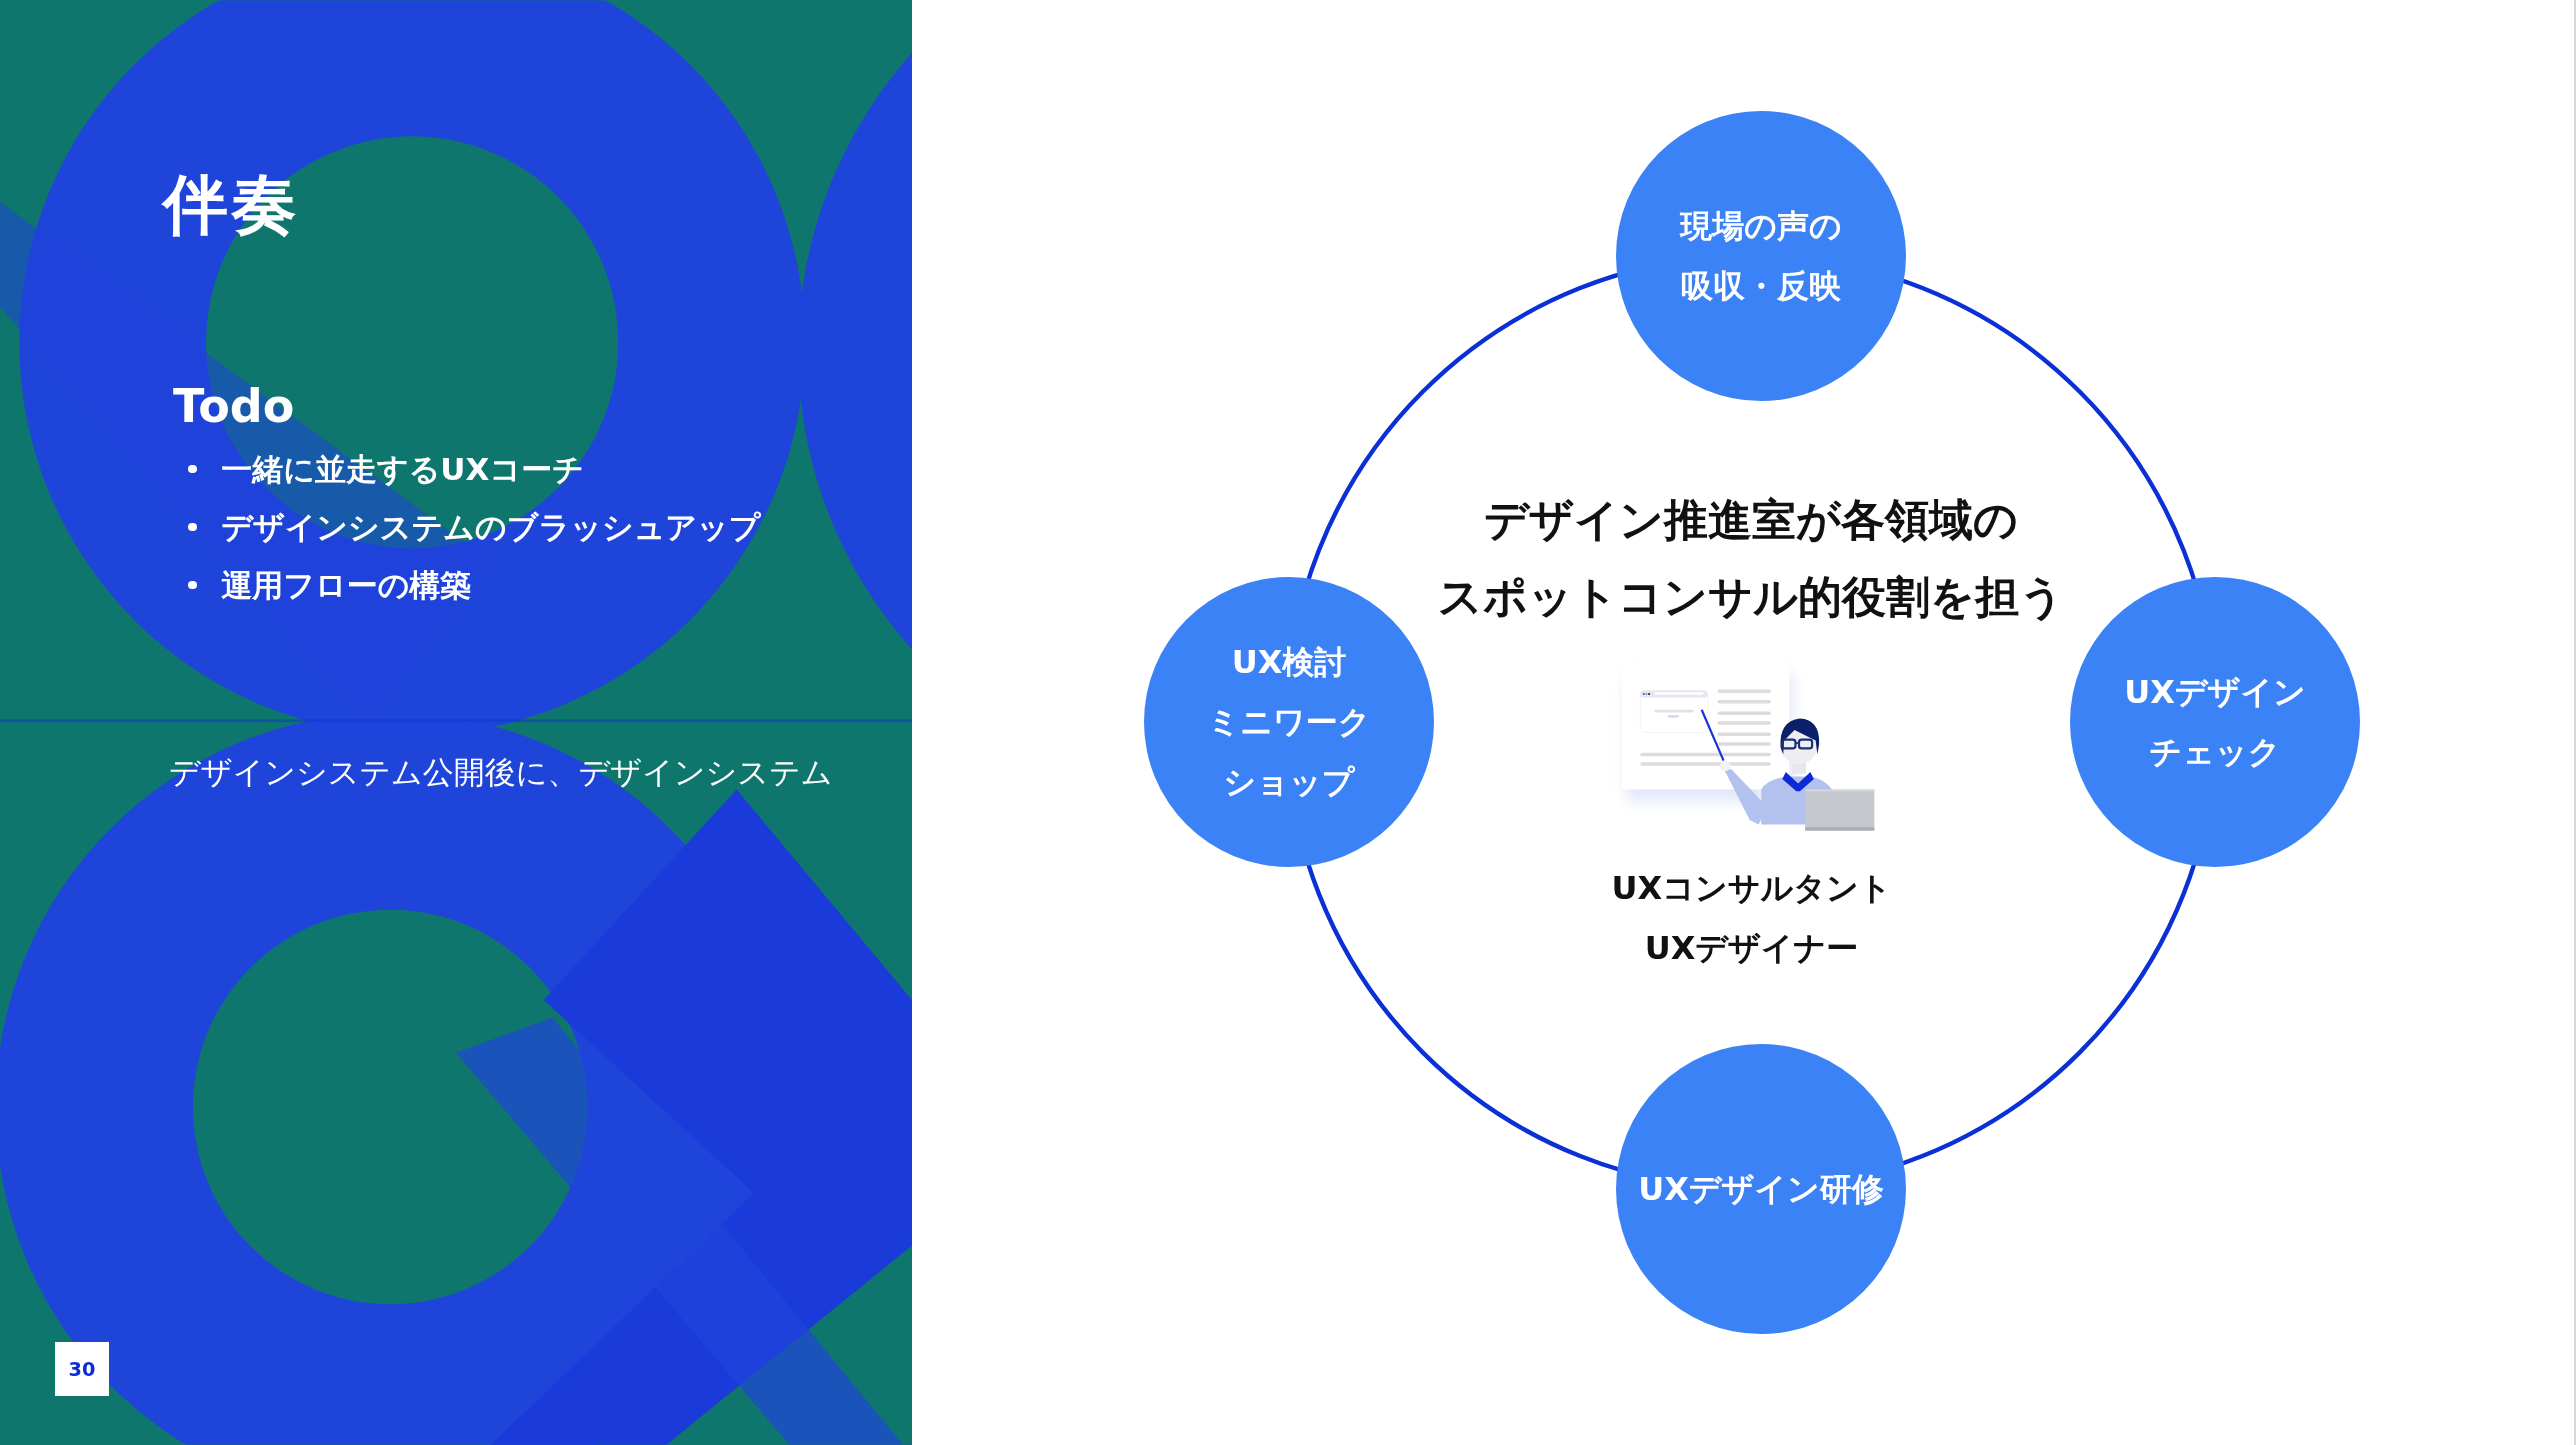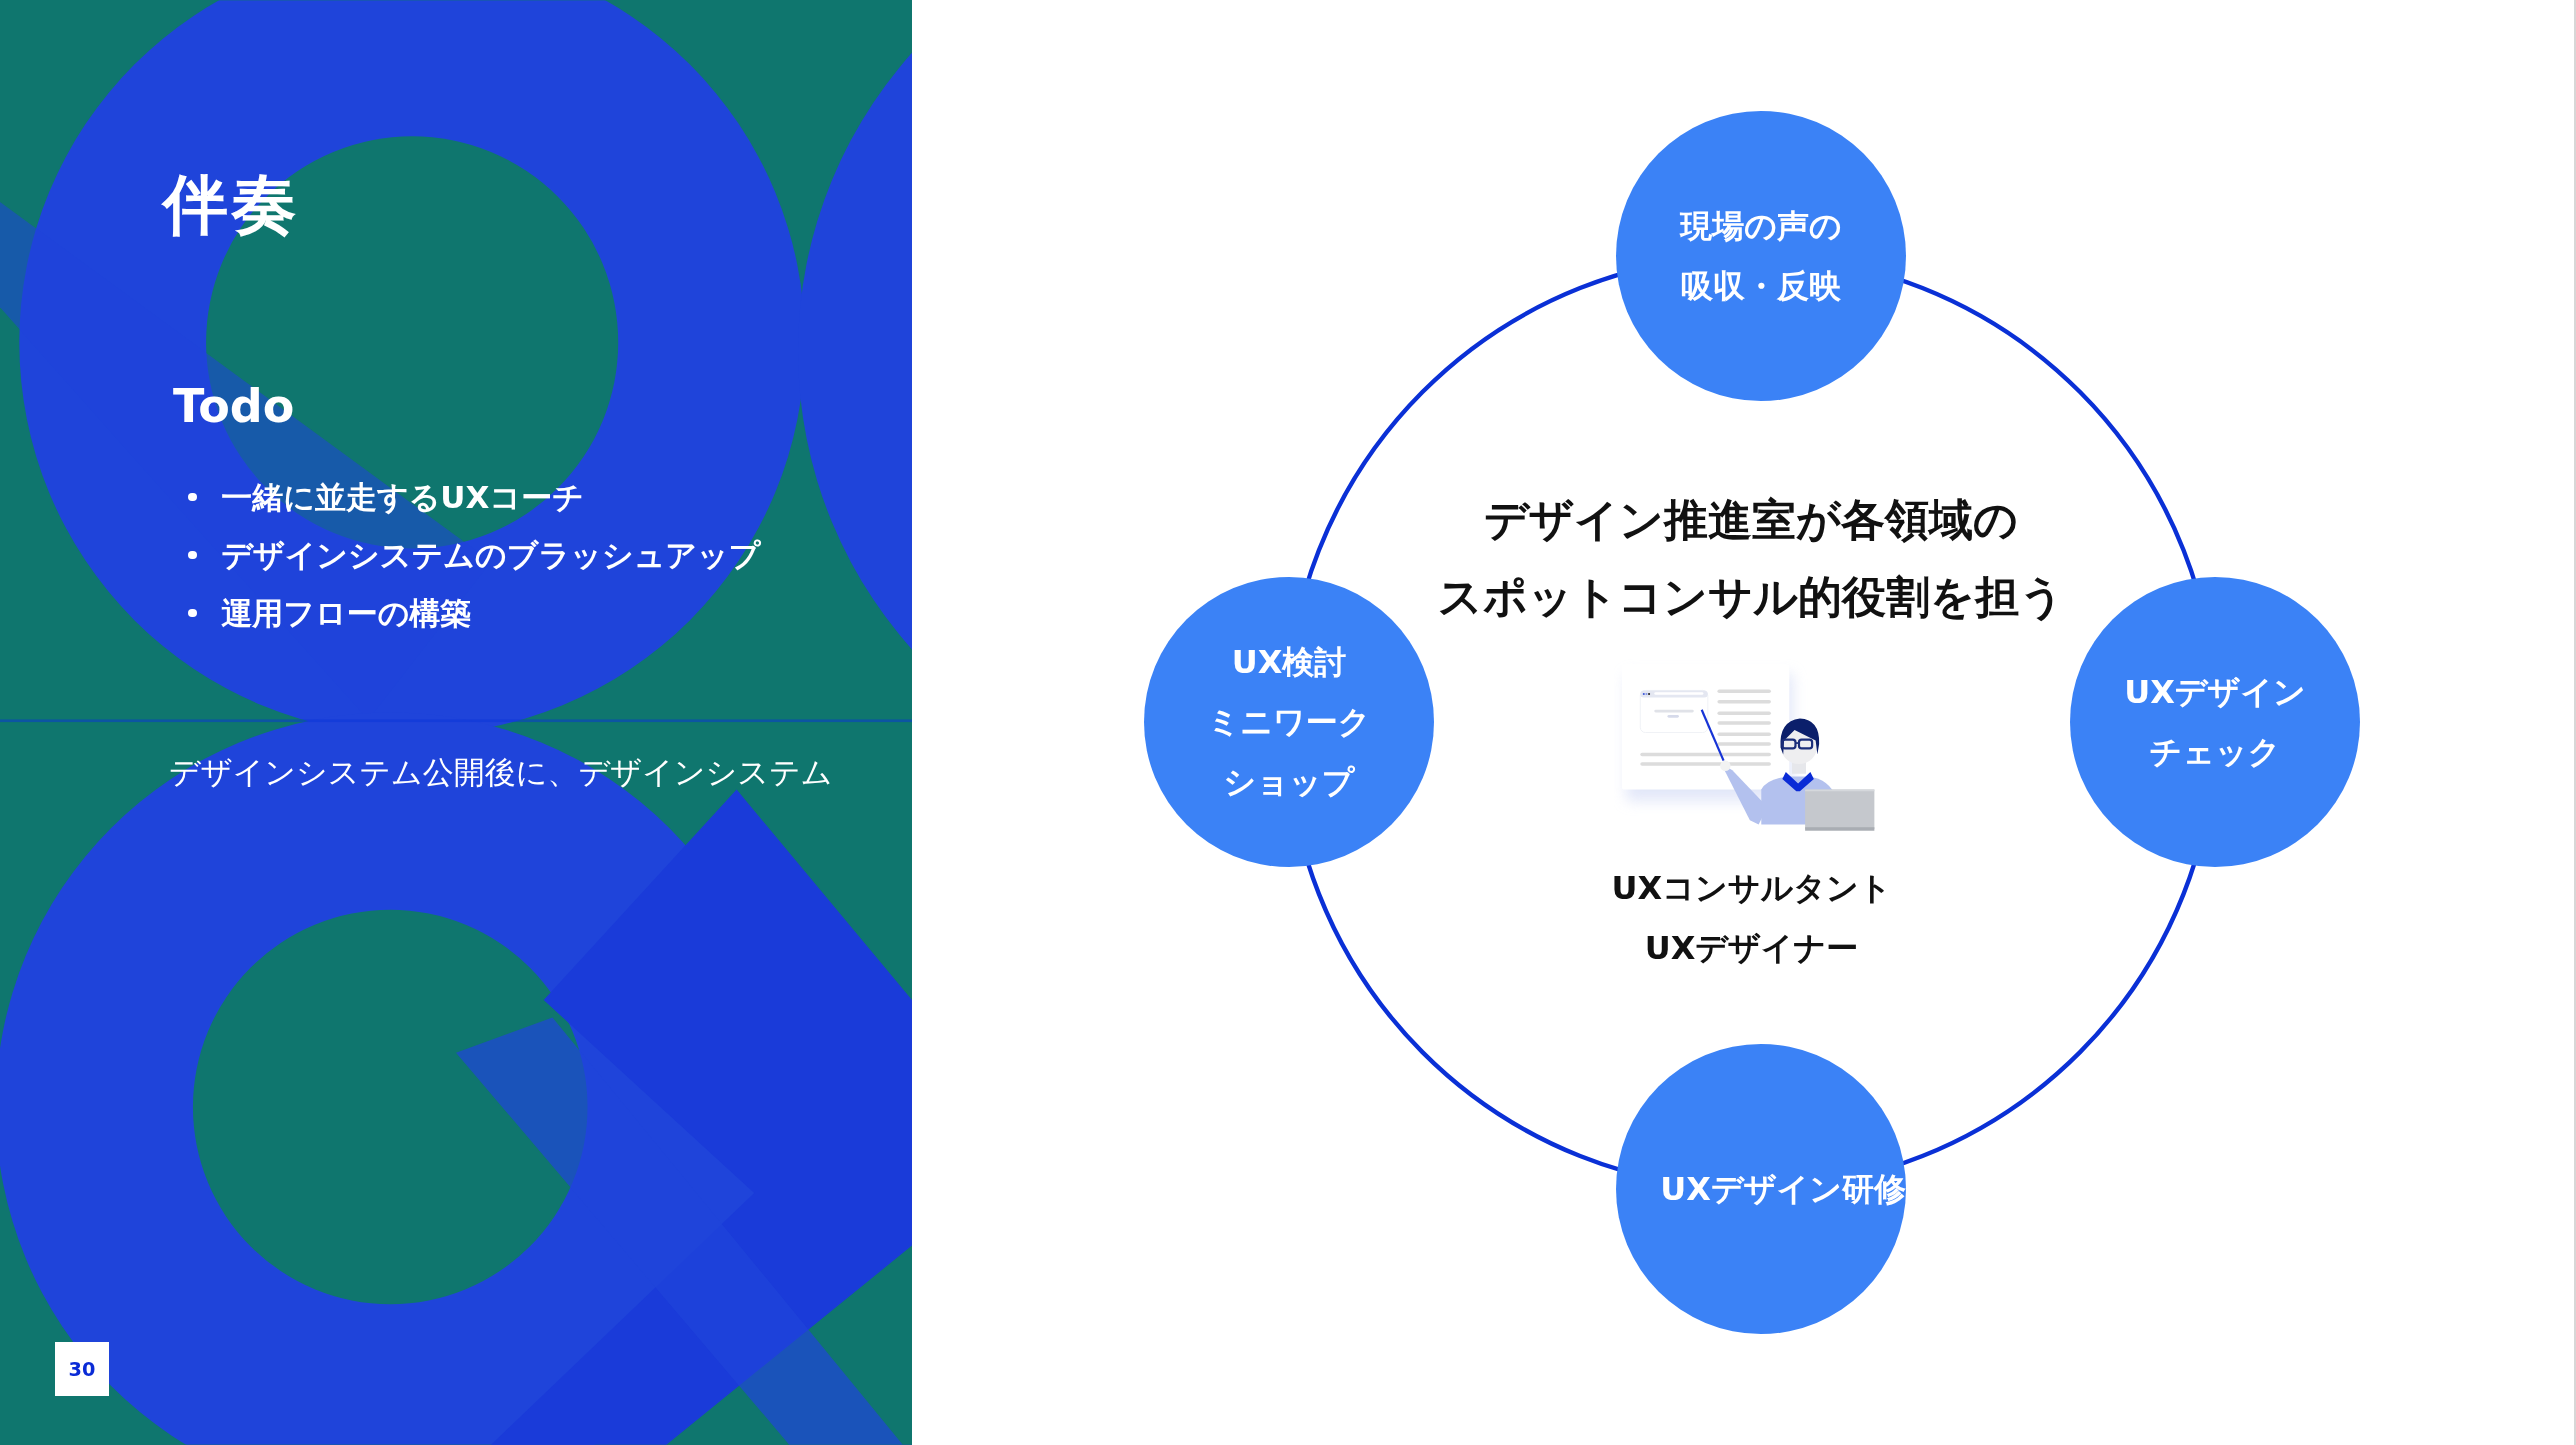--- a/index.html
+++ b/index.html
@@ -16,21 +16,21 @@
   .title {
     position: absolute; left: 163px; top: 163px; margin: 0;
     color: #fff; font-size: 65px; font-weight: bold; line-height: 84px;
     letter-spacing: 3.5px;
   }
   .todo-heading {
     position: absolute; left: 173px; top: 376px; margin: 0;
     color: #fff; font-size: 46px; font-weight: bold; line-height: 61px;
   }
   .todo-list {
-    position: absolute; left: 184px; top: 468px; margin: 0; padding: 0;
+    position: absolute; left: 184px; top: 440px; margin: 0; padding: 0;
     list-style: none;
   }
   .todo-list li {
     color: #fff; font-size: 31px; font-weight: bold; line-height: 58px;
     display: flex; align-items: center; white-space: nowrap;
   }
   .todo-list .dot {
     display: inline-block; width: 8.8px; height: 8.8px; border-radius: 50%;
     background: #fff; margin-right: 24px; margin-left: 4.4px;
   }
@@ -126,21 +126,21 @@
 </div>
 <div class="node" style="left:1144px;top:577px;">
   <span>UX検討</span>
   <span>ミニワーク</span>
   <span>ショップ</span>
 </div>
 <div class="node" style="left:2070px;top:577px;">
   <span>UXデザイン</span>
   <span>チェック</span>
 </div>
-<div class="node" style="left:1616px;top:1044px;align-items:flex-end;">
+<div class="node" style="left:1616px;top:1044px;">
   <span>UXデザイン研修</span>
 </div>
 
 <div class="center-title">
   <span>デザイン推進室が各領域の</span>
   <span>スポットコンサル的役割を担う</span>
 </div>
 
 <svg class="illustration" width="263" height="189" viewBox="0 0 300 215">
   <defs>

